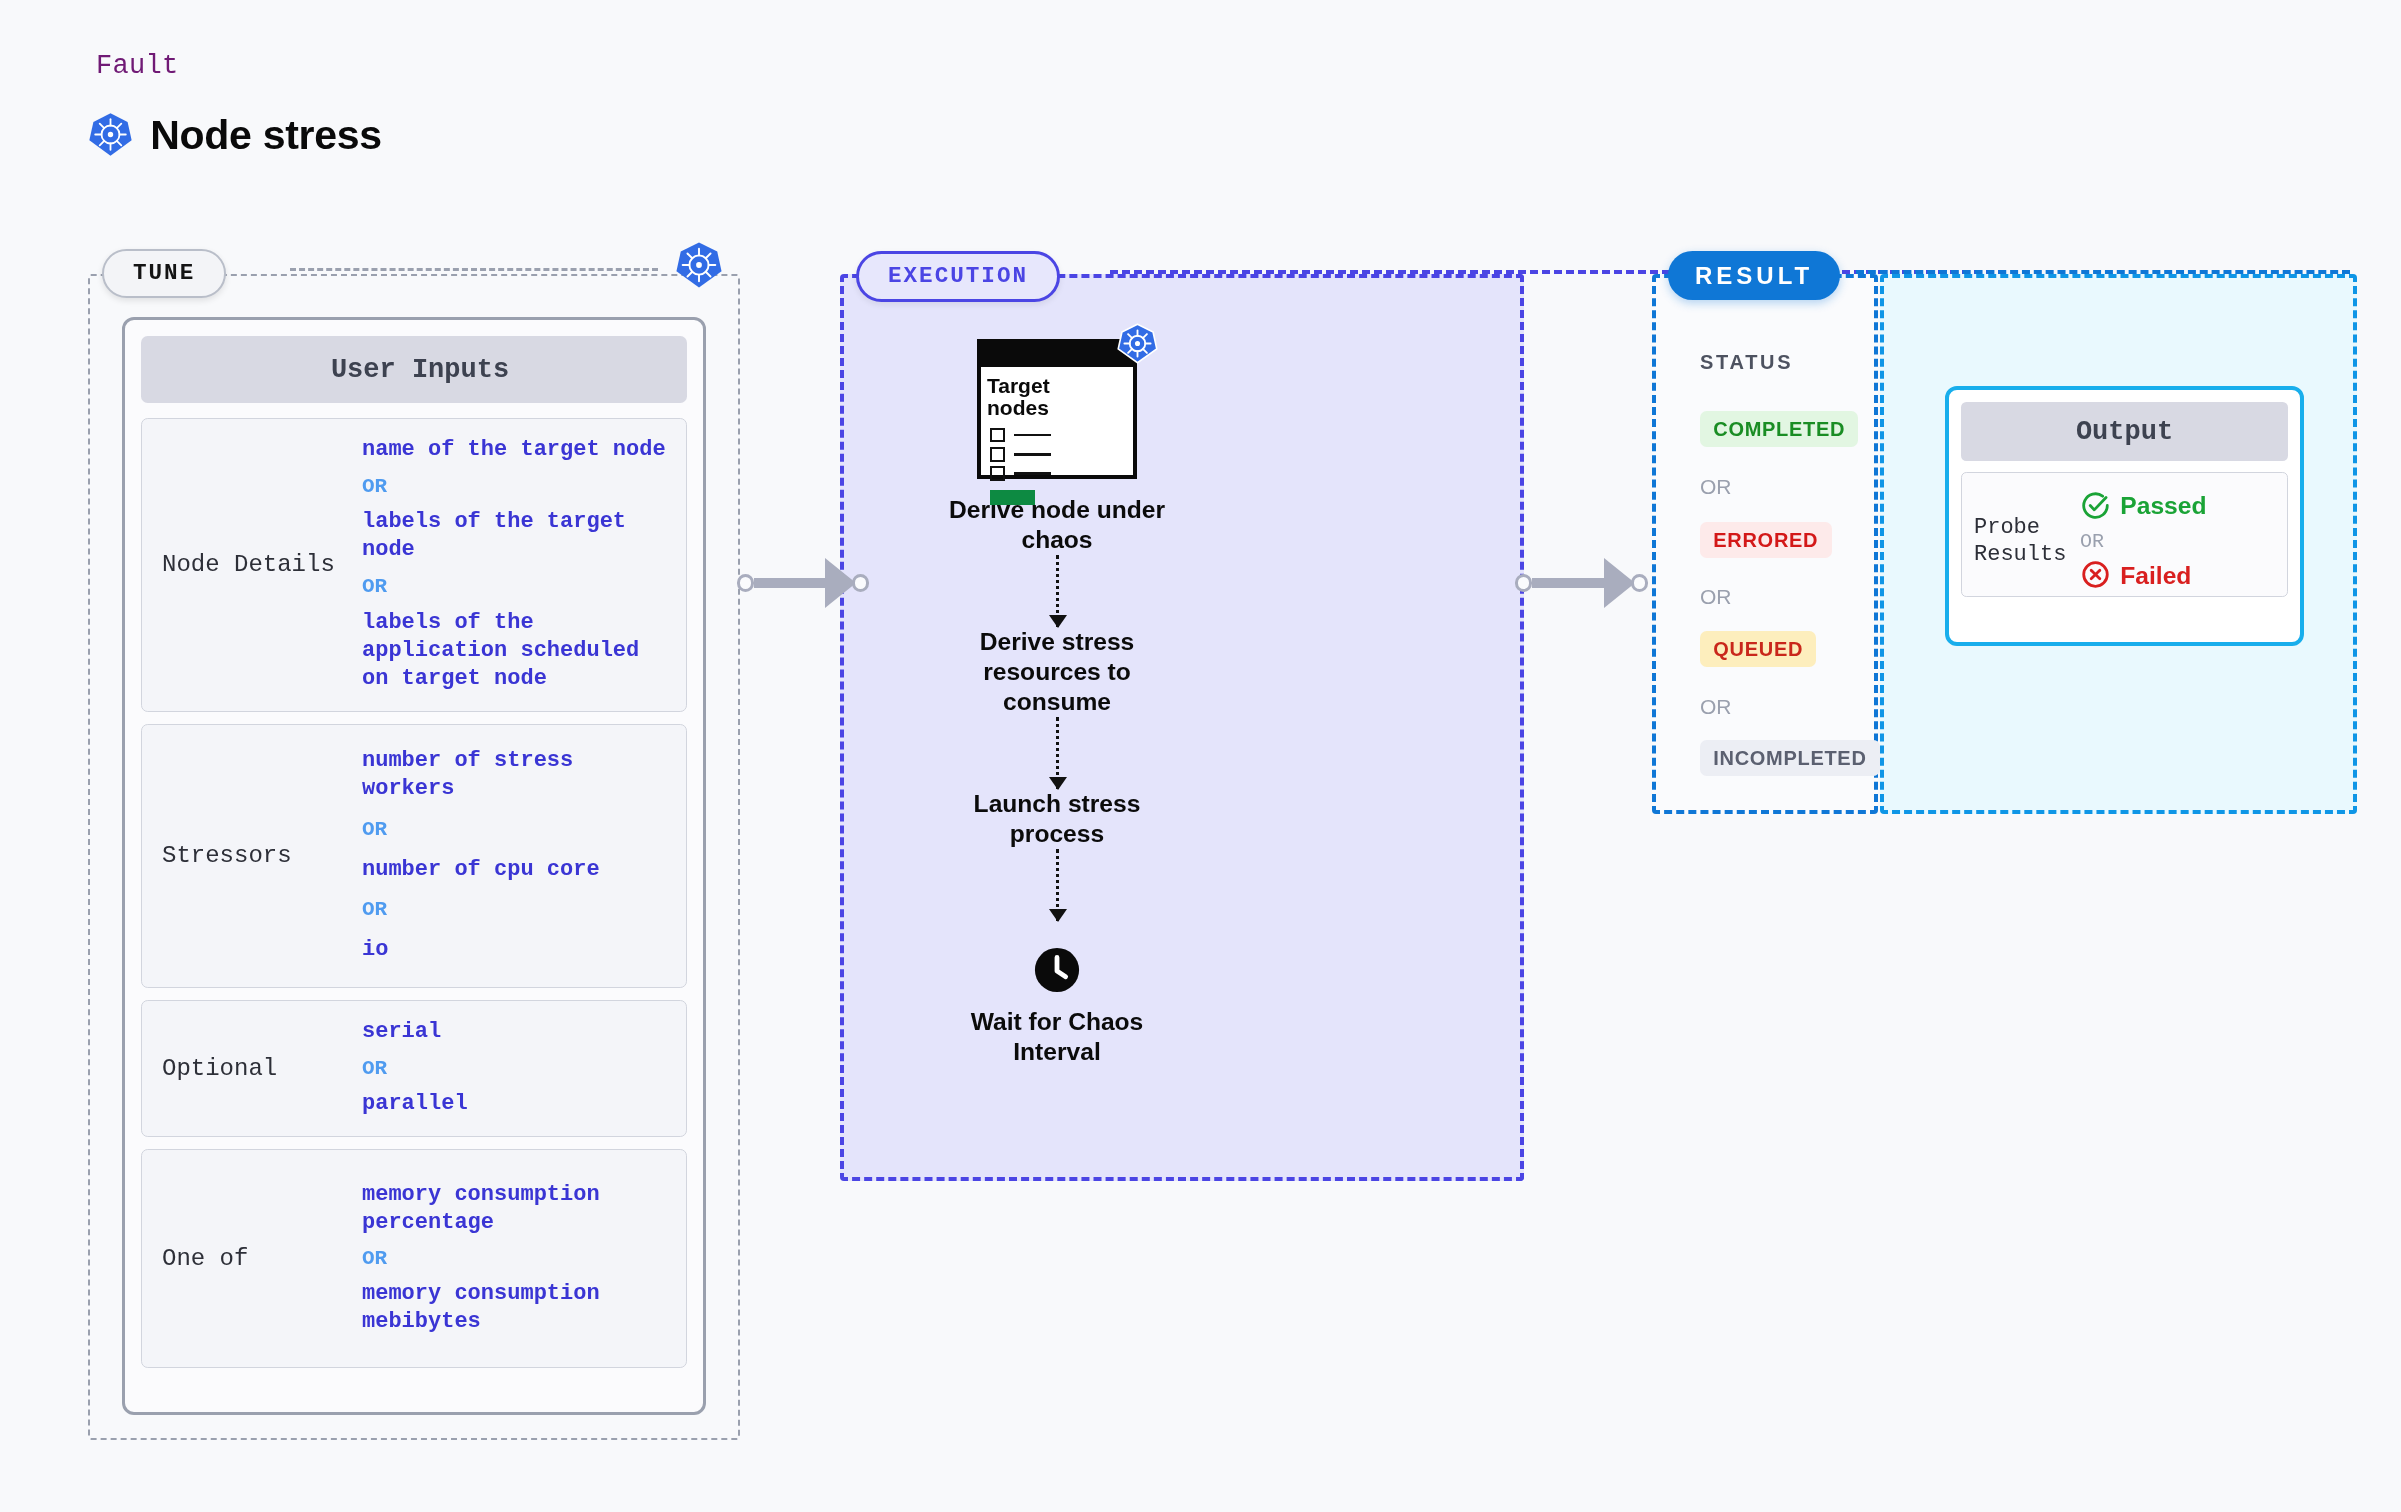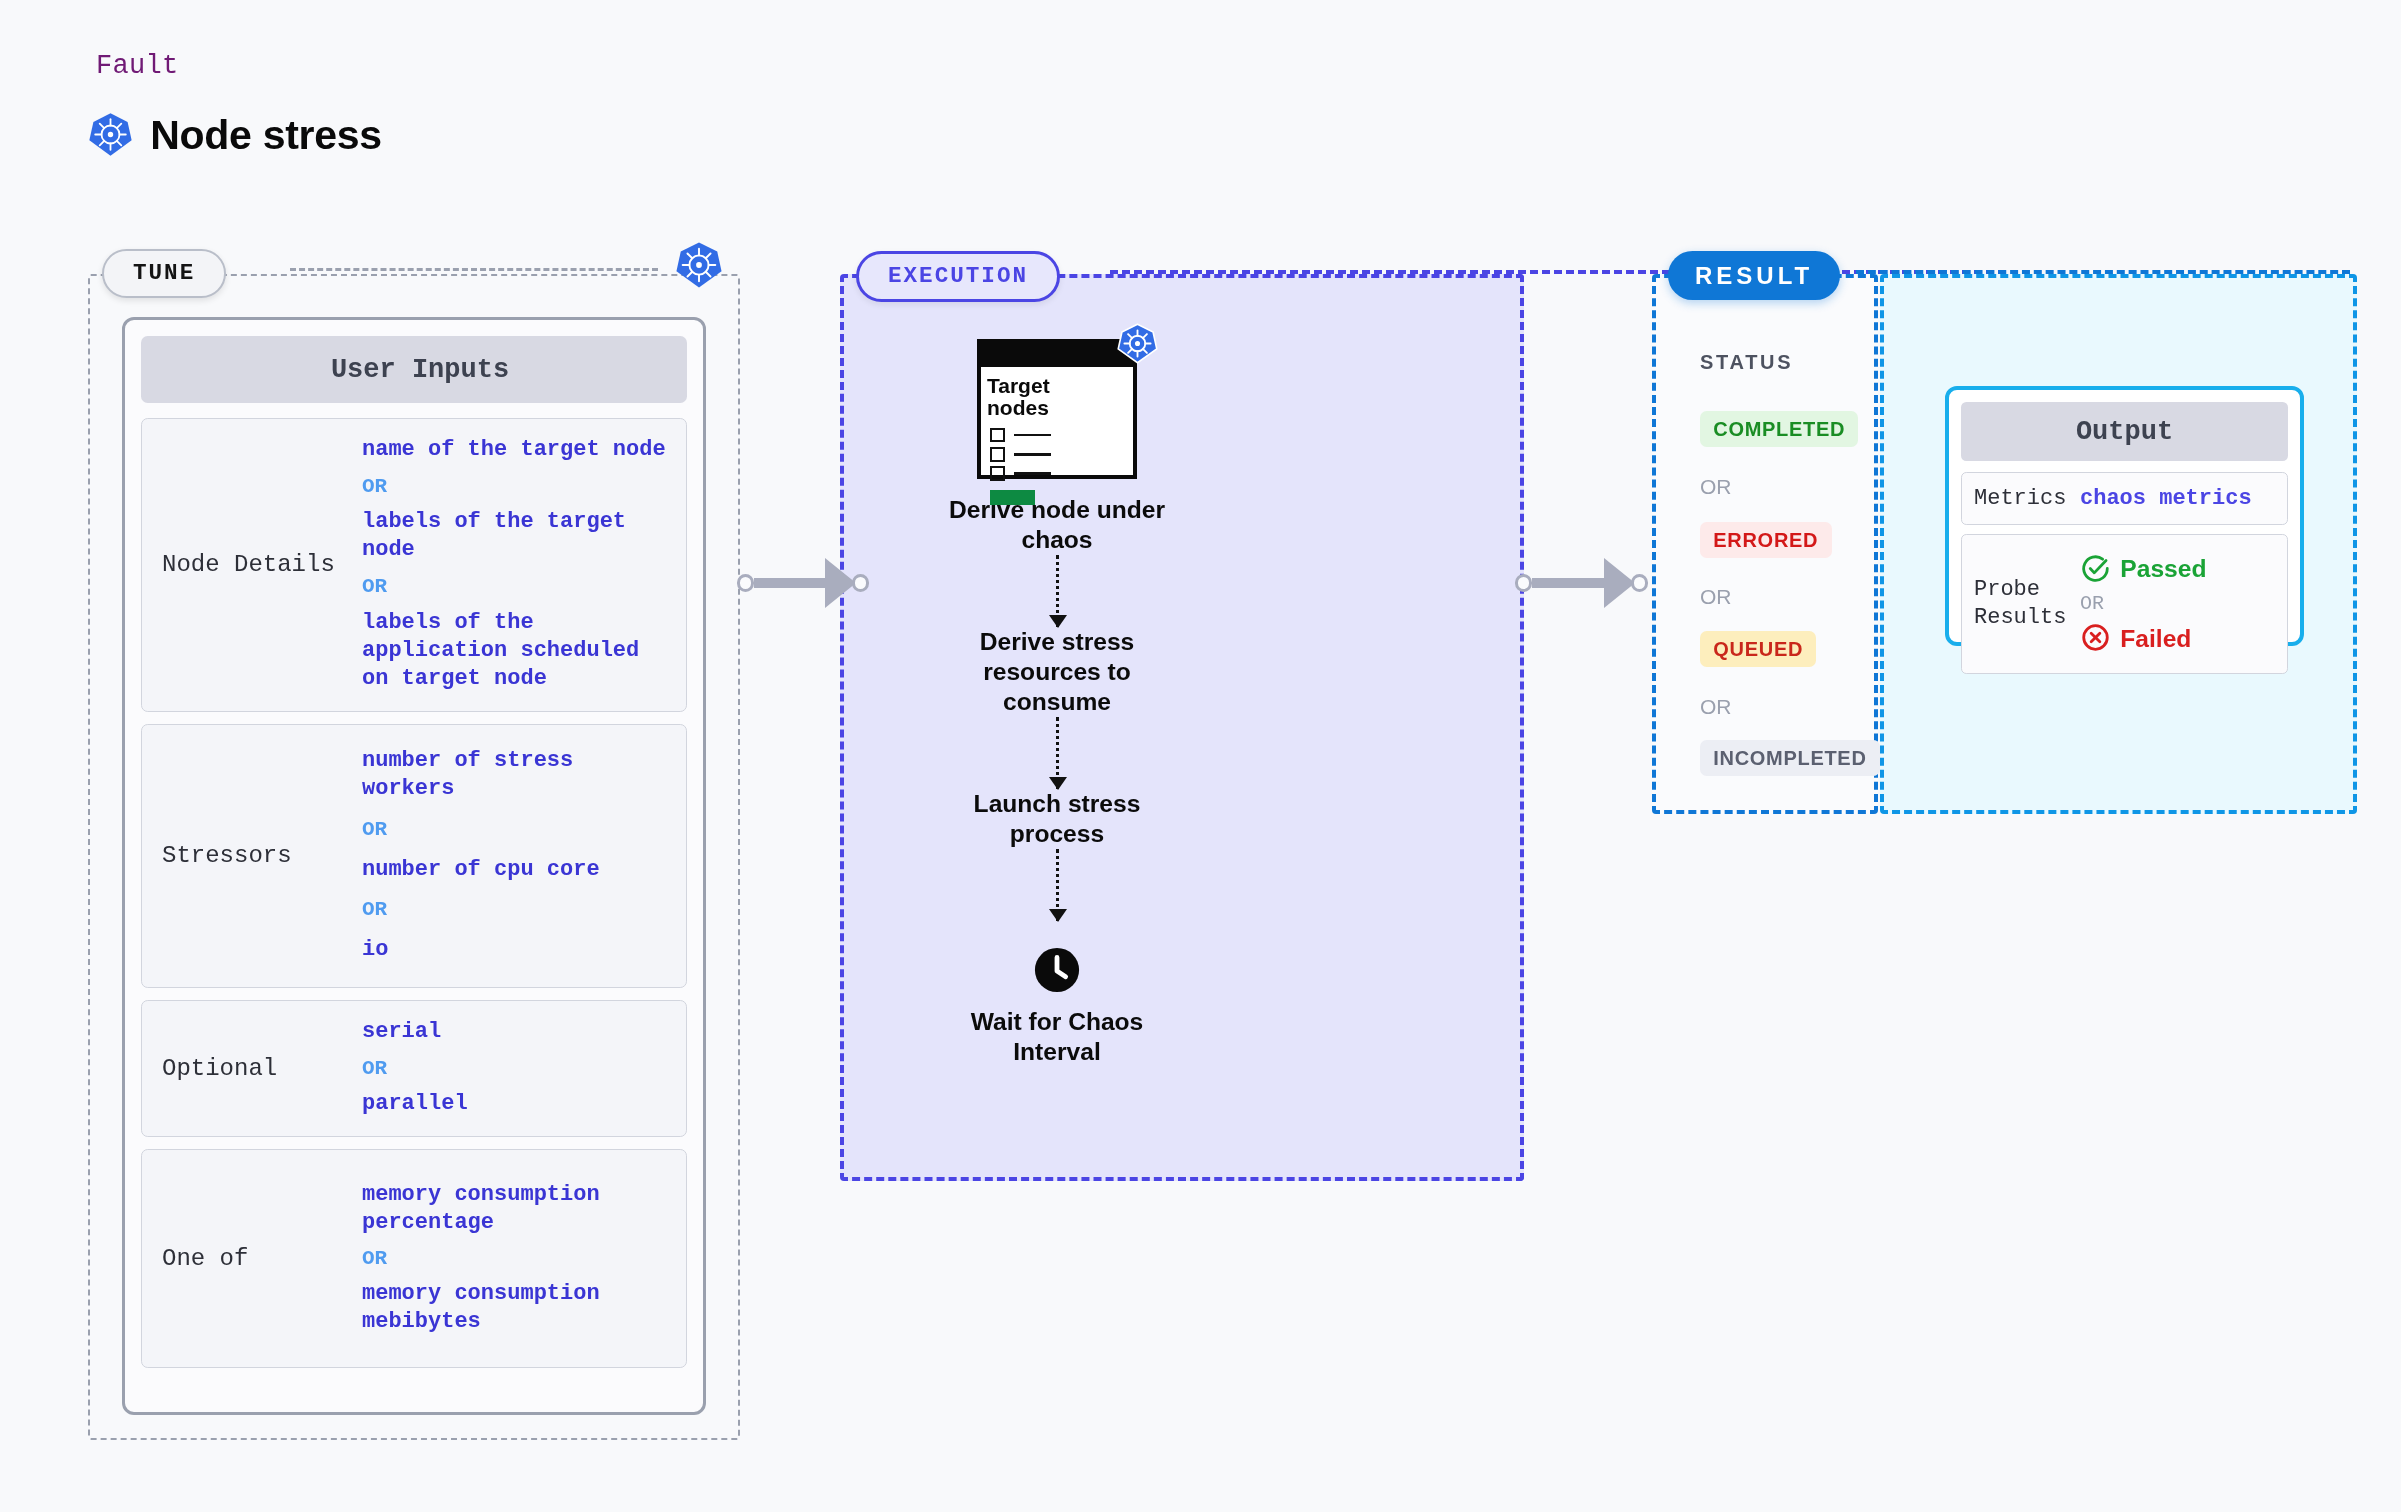--- a/index.html
+++ b/index.html
@@ -502,26 +502,22 @@
   <div class="conn-dot"></div>
   <div class="conn-bar" style="width:73px"></div>
   <div class="conn-head"></div>
   <div class="conn-dot" style="margin-left:-4px"></div>
 </div>
 
 <div id="output-stage">
   <div id="output-card">
     <div class="out-header">Output</div>
 
-    <div class="out-row">
-      <div class="out-label">Metrics</div>
-      <div class="out-val-blue">chaos metrics</div>
-    </div>
-
-    <div class="out-row" style="padding-top:17.3px;padding-bottom:18px;margin-bottom:0">
+
+    <div class="out-row" style="padding-top:17.3px;padding-bottom:4px;margin-bottom:0">
       <div class="out-label">
         <span>Probe Results</span>
       </div>
       <div class="out-vals">
         <div class="pr-line">
           <span>
             <svg width="31" height="31" viewBox="0 0 100 100">
               <path d="M88 50 A38 38 0 1 1 73 20" fill="none" stroke="#1aa336" stroke-width="9" stroke-linecap="round"></path>
               <polyline points="33,50 46,64 84,24" fill="none" stroke="#1aa336" stroke-width="9" stroke-linecap="round" stroke-linejoin="round"></polyline>
             </svg>

